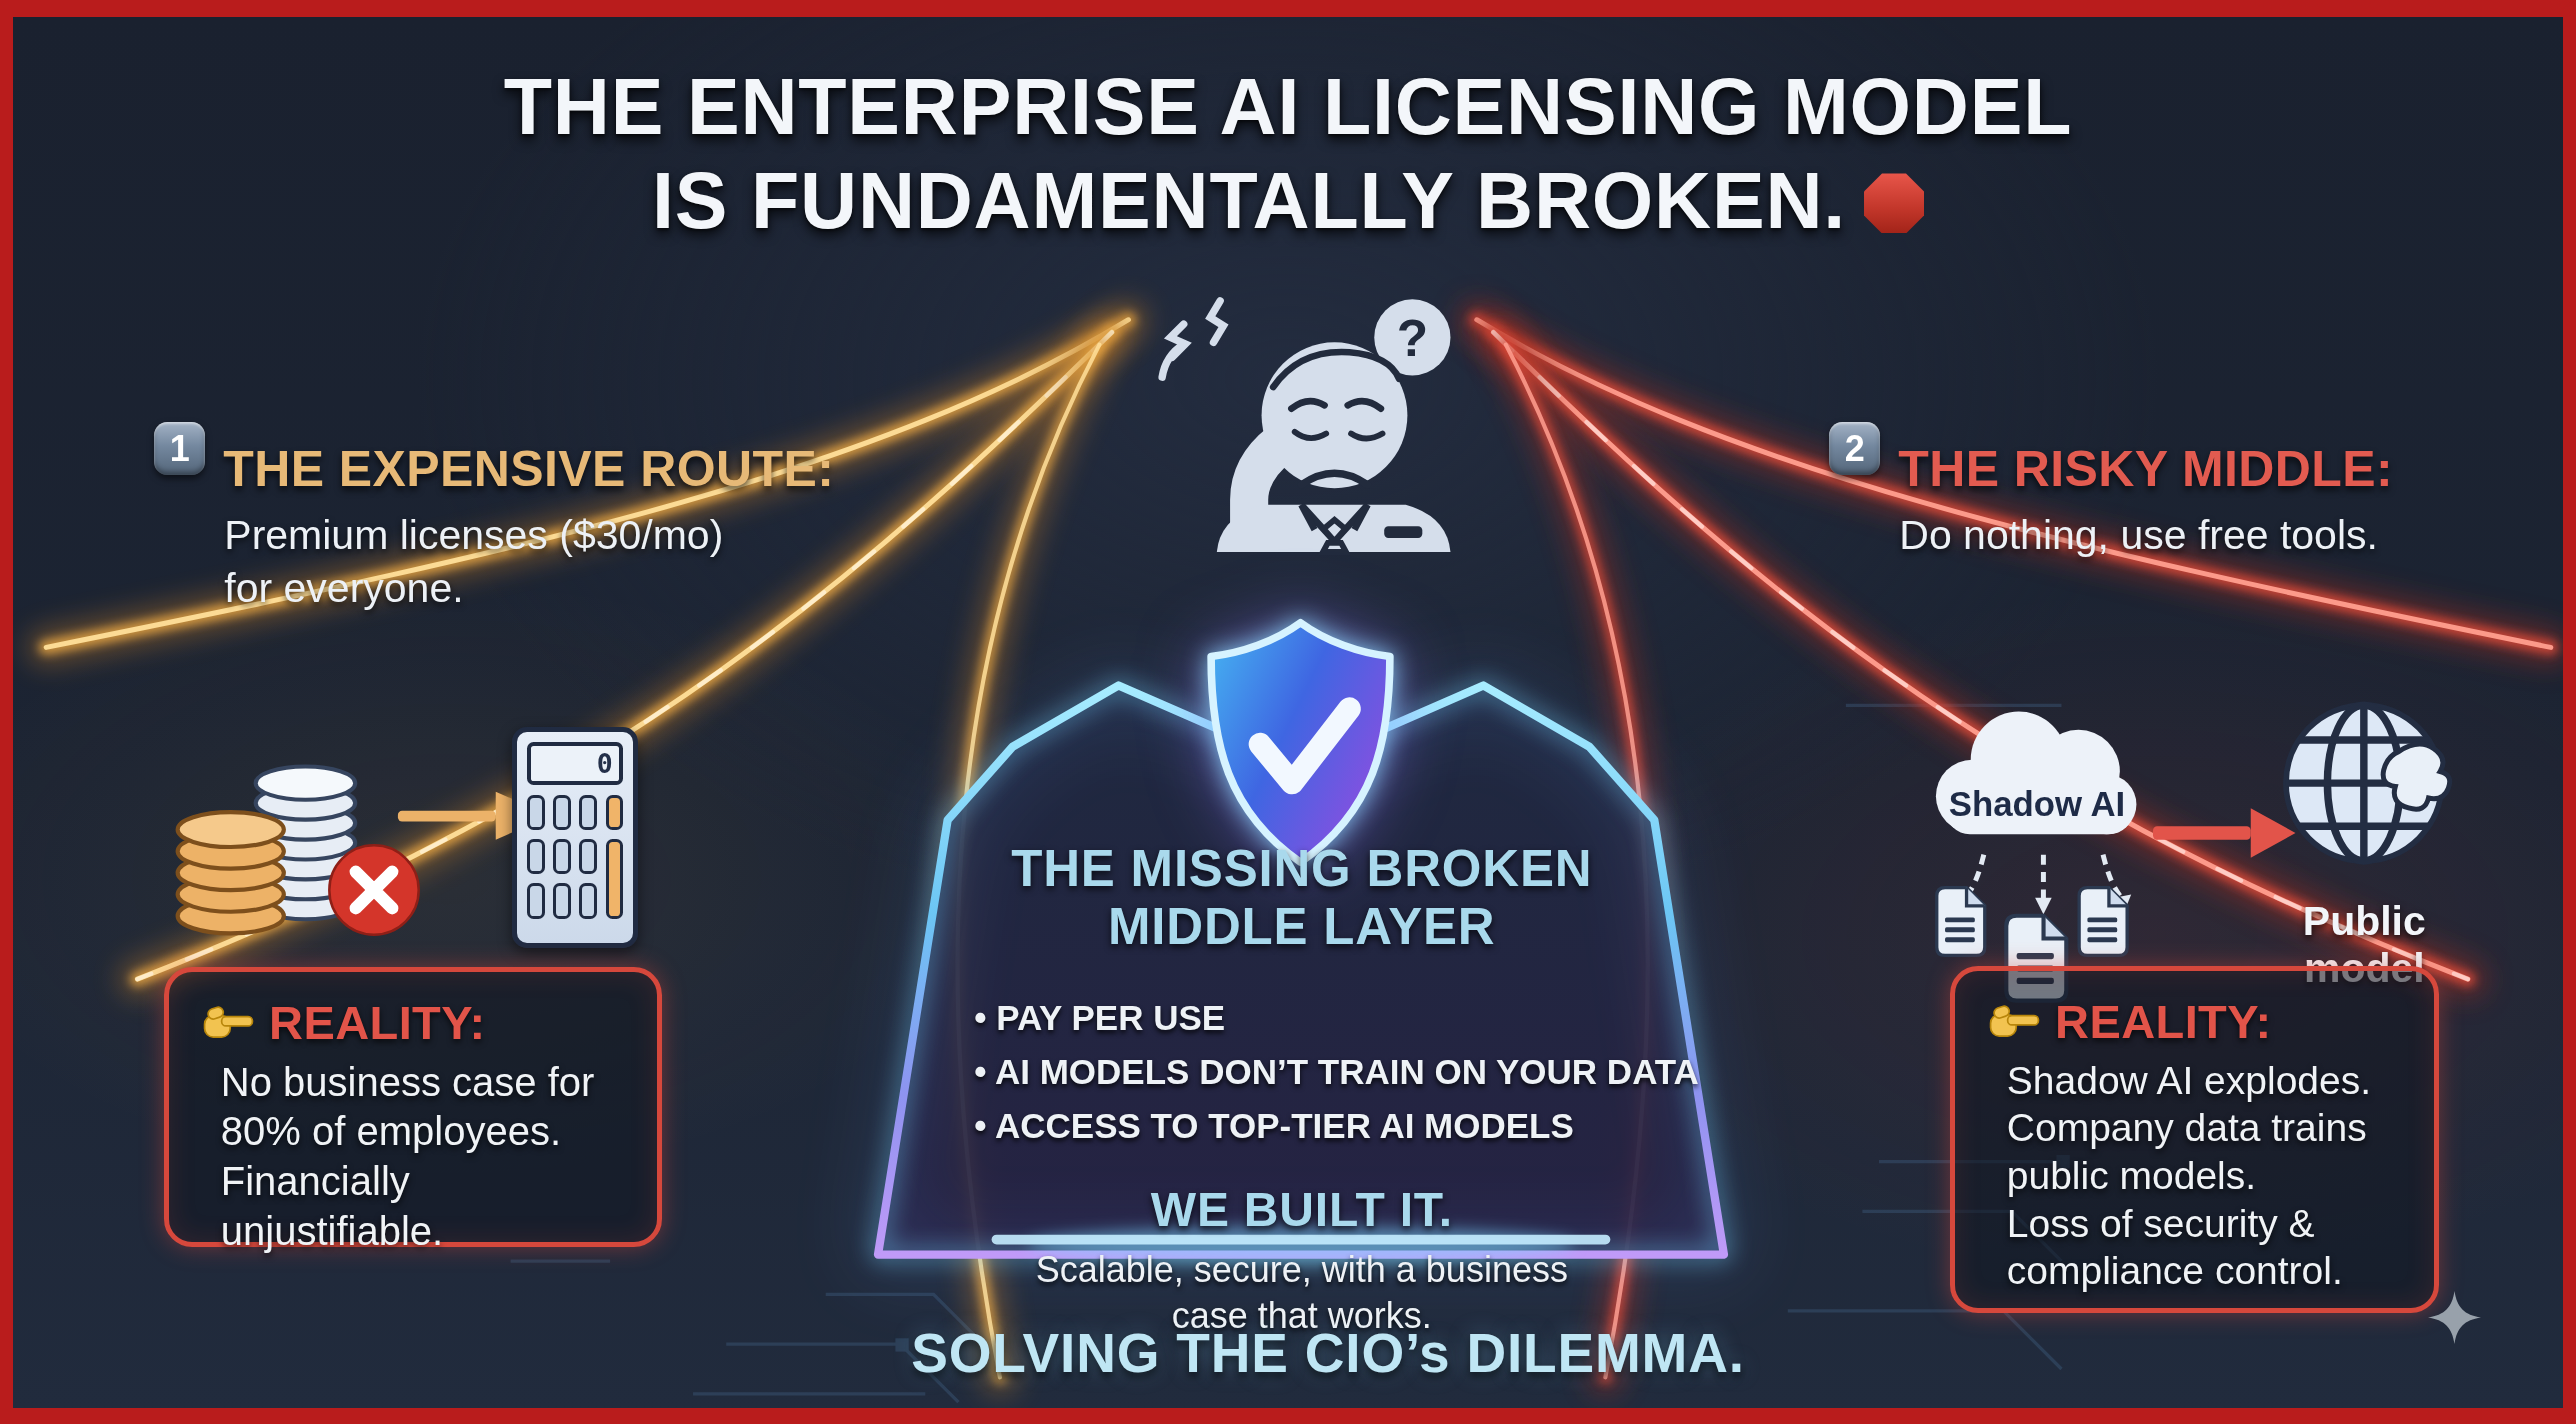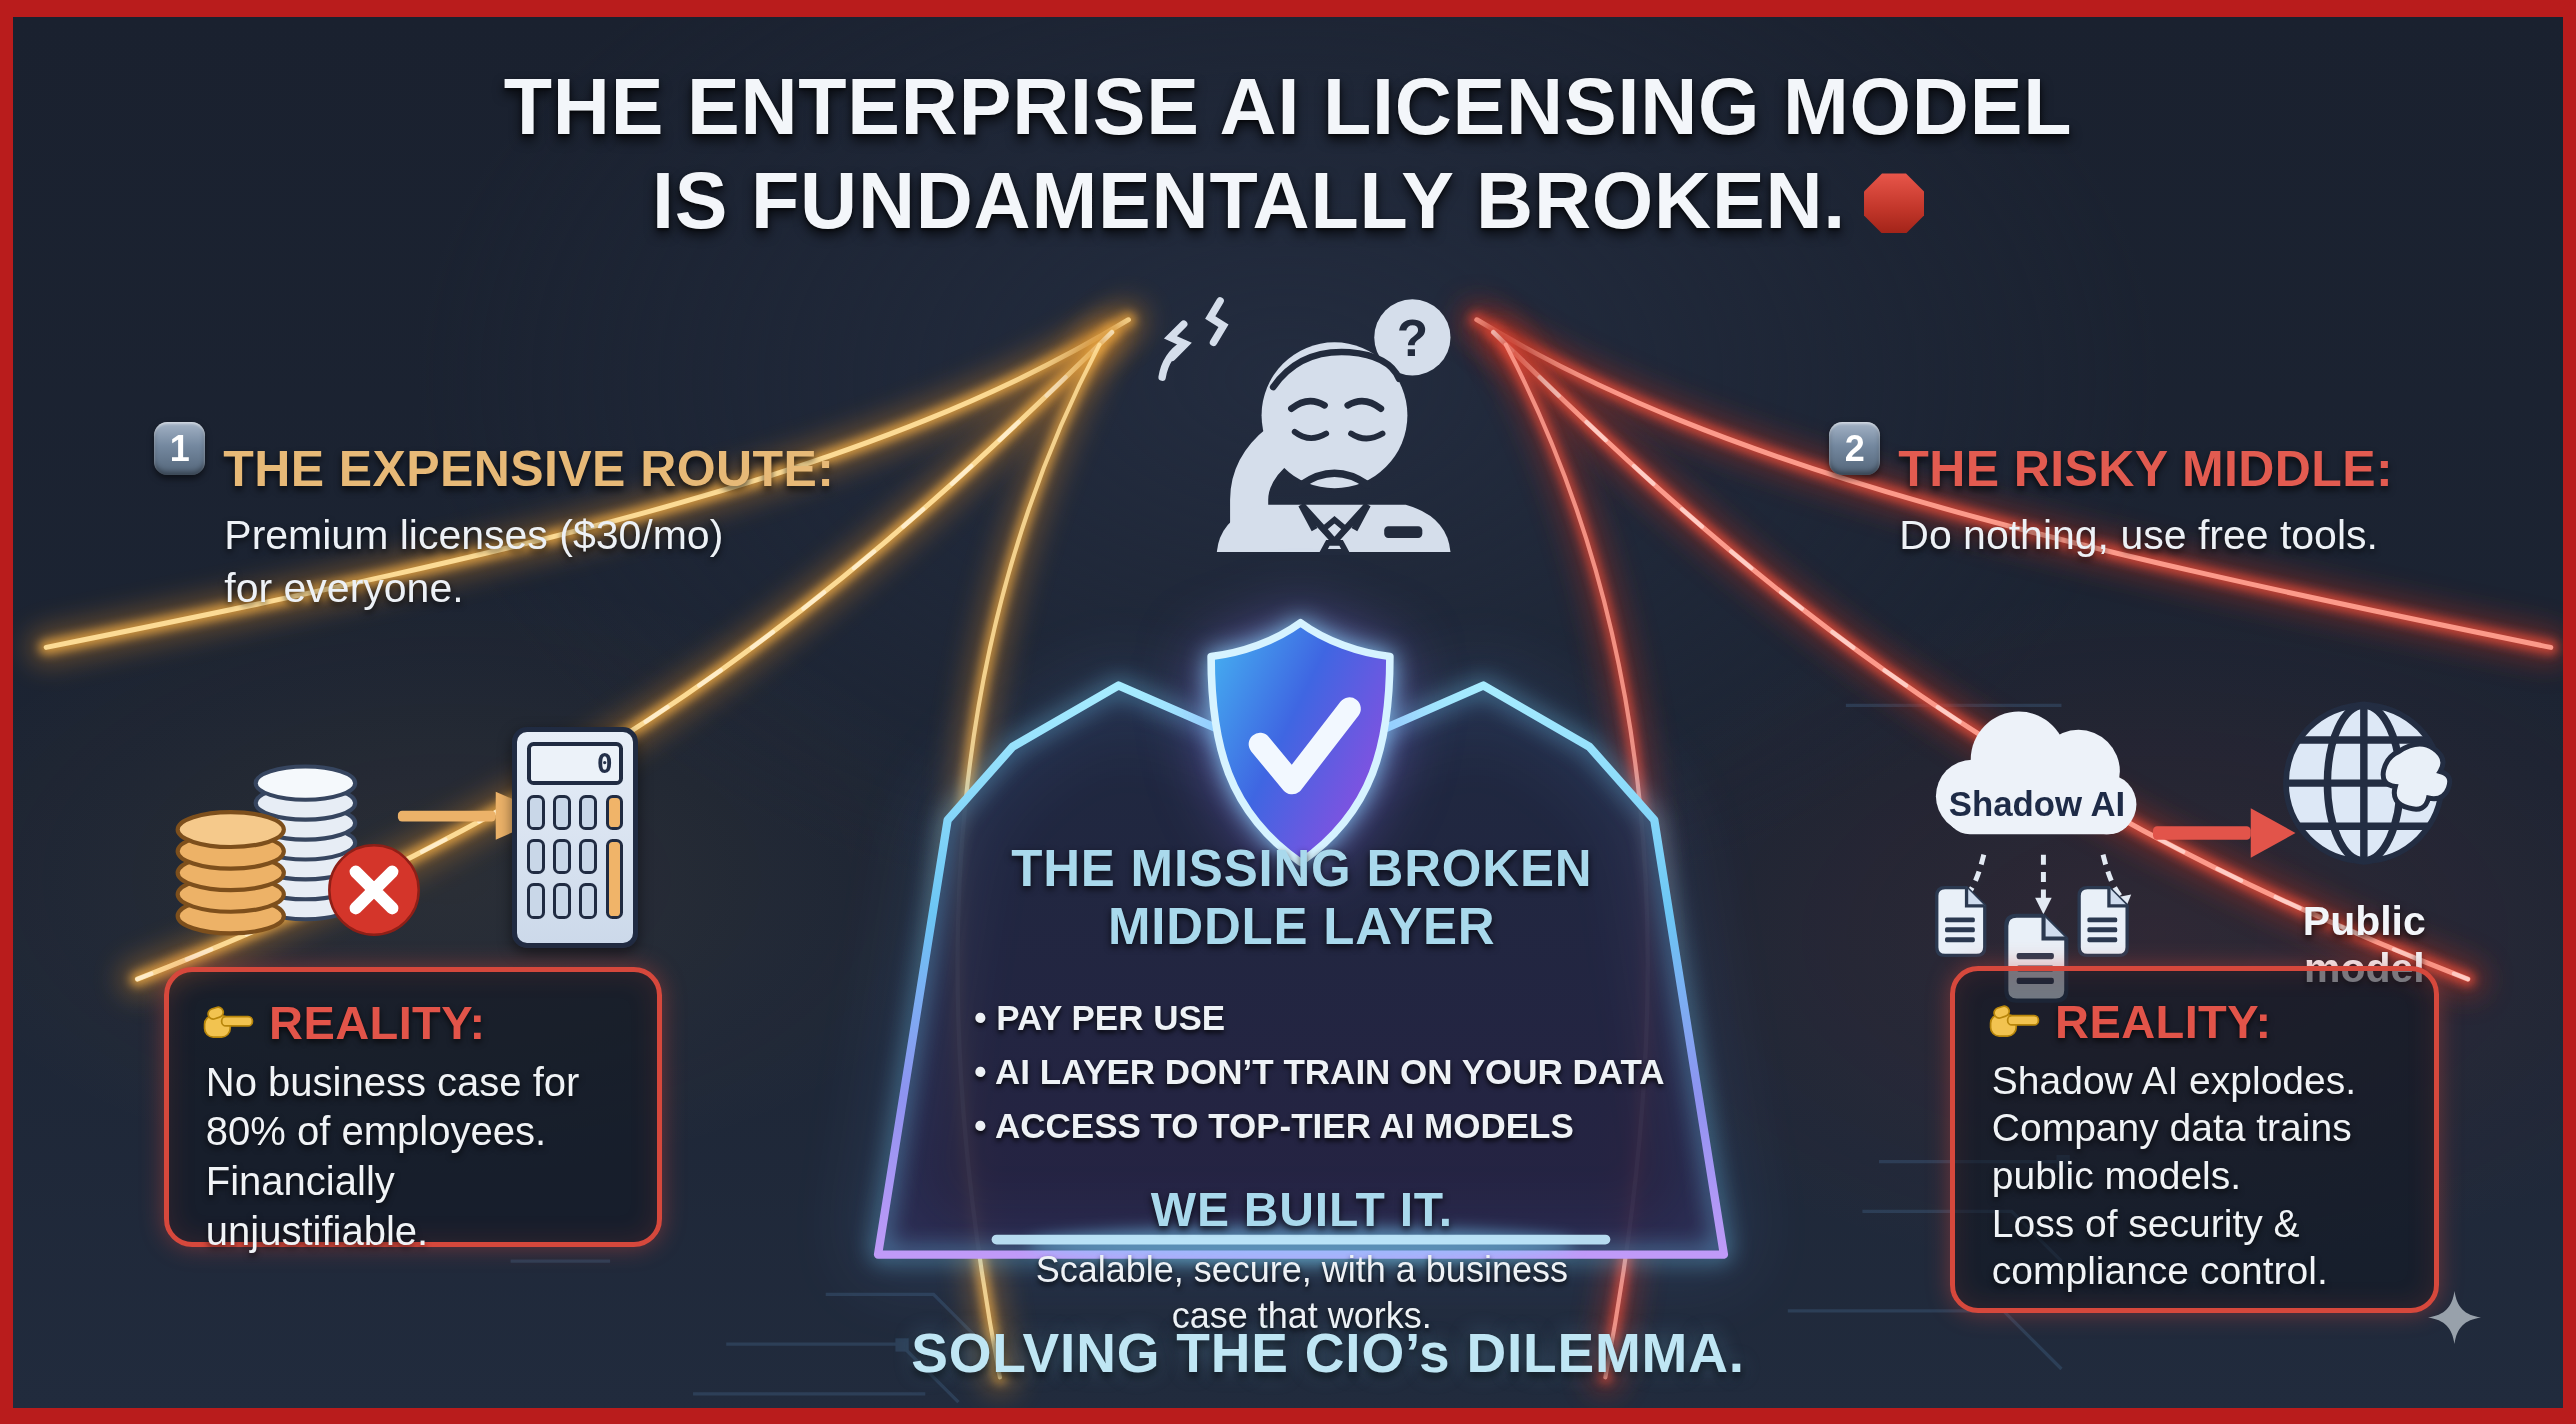--- a/index.html
+++ b/index.html
@@ -54,21 +54,21 @@
   .panel-text .built-sub{margin-top:10px;font-size:36px;color:#eef2f6;line-height:1.3;white-space:pre-line;
          text-shadow:0 2.5px 5.8px rgba(0,0,0,.8);}
 
   
   .reality{border:5px solid #d6483c;border-radius:28px;background:rgba(17,22,33,.55);
            box-shadow:0 0 23px rgba(214,72,60,.45), inset 0 0 28px rgba(214,72,60,.16);
            padding:23px 31.5px;box-sizing:border-box;}
   .reality .head{display:flex;align-items:center;gap:13.3px;
            font-size:47px;font-weight:700;color:#e25449;letter-spacing:0.4px;
            text-shadow:0 3.3px 6.6px rgba(0,0,0,.7);}
-  .reality .body{margin-top:8.3px;margin-left:5px;font-size:40px;color:#f0f3f6;
+  .reality .body{margin-top:8.3px;margin-left:20px;font-size:40px;color:#f0f3f6;
            line-height:1.24;white-space:pre-line;text-shadow:0 3.3px 6.6px rgba(0,0,0,.75);}
   .reality-left{left:151px;top:950px;width:498px;height:280px;}
   .reality-right{left:1937px;top:949px;width:489px;height:347px;}
   .reality-right .body{font-size:39px;line-height:1.22;}
 
   
   .calculator{left:499px;top:710px;width:126px;height:221px;box-sizing:border-box;
        background:linear-gradient(180deg,#e7eef8,#ccd9ea);border:5px solid #202b42;border-radius:15px;
        padding:10px;box-shadow:0 5px 13.3px rgba(0,0,0,.5);}
   .calc-display{height:43px;background:#ecf2f9;border:4.1px solid #202b42;border-radius:6.6px;
@@ -284,21 +284,21 @@
     </defs>
     <path d="M120,8 C150,30 190,44 226,48 C226,152 206,232 120,292 C34,232 14,152 14,48 C50,44 90,30 120,8 Z" fill="url(#sg)" stroke="#d6f3ff" stroke-width="9" stroke-linejoin="round"></path>
     <path d="M72,152 L110,198 L178,110" fill="none" stroke="#f2f8ff" stroke-width="27" stroke-linecap="round" stroke-linejoin="round"></path>
   </svg>
 
   <div class="abs panel-text">
     <div class="ph">THE MISSING BROKEN</div>
     <div class="ph">MIDDLE LAYER</div>
     <div class="bullets">
       <div>PAY PER USE</div>
-      <div>AI LAYER DON’T TRAIN ON YOUR DATA</div>
+      <div>AI MODELS DON’T TRAIN ON YOUR DATA</div>
       <div>ACCESS TO TOP-TIER AI MODELS</div>
     </div>
     <div class="built">WE BUILT IT.</div>
     <div class="built-sub">Scalable, secure, with a business
 case that works.</div>
   </div>
 
   <svg class="abs" style="left:1908px;top:673px" width="232" height="170" viewBox="0 0 280 205">
     <g fill="#edf2f9">
       <circle cx="62" cy="128" r="44"></circle>

